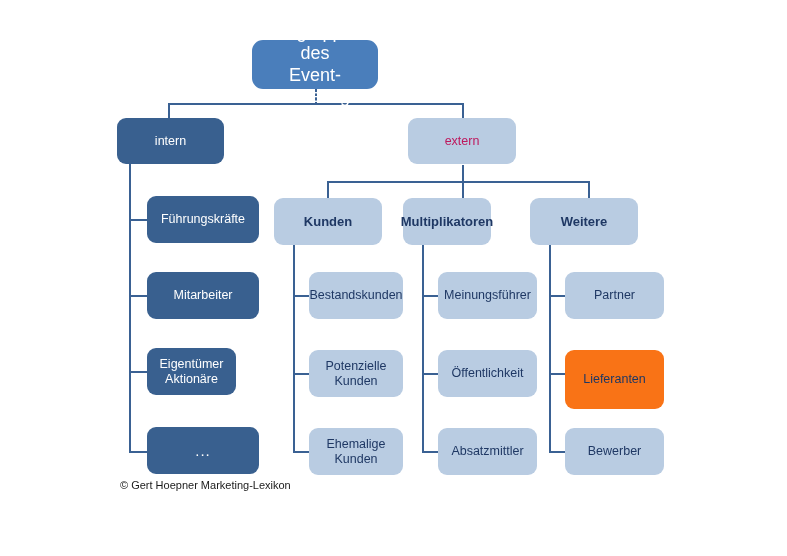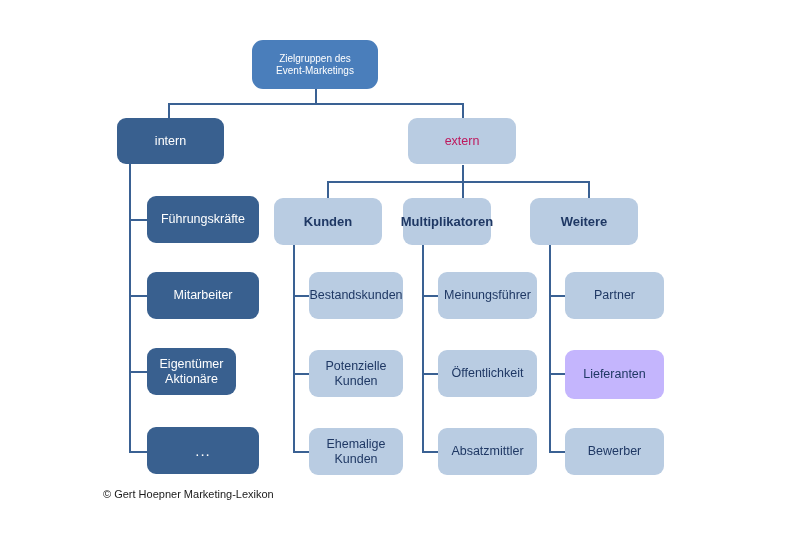--- a/index.html
+++ b/index.html
@@ -27,21 +27,21 @@
     text-align: center;
     border-radius: 9px;
     line-height: 1.18;
     z-index: 2;
     white-space: pre-line;
     padding: 2px 4px;
   }
   .node.root {
     background: #4a7ebb;
     color: #ffffff;
-    font-size: 10px;
+    font-size: 18px;
     border-radius: 11px;
   }
   .node.dark {
     background: #39608f;
     color: #ffffff;
     font-size: 12.5px;
   }
   .node.light {
     background: #b9cce2;
     color: #1f3864;
@@ -128,18 +128,18 @@
   <div class="node light" style="left: 309px; top: 350px; width: 94px; height: 47px; background: rgb(185, 204, 226); color: rgb(31, 56, 100);">Potenzielle
 Kunden</div>
   <div class="node light" style="left: 309px; top: 428px; width: 94px; height: 47px; background: rgb(185, 204, 226); color: rgb(31, 56, 100);">Ehemalige
 Kunden</div>
 
   <div class="node light" style="left: 438px; top: 350px; width: 99px; height: 47px; background: rgb(185, 204, 226); color: rgb(31, 56, 100);">Öffentlichkeit</div>
   <div class="node light" style="left: 438px; top: 272px; width: 99px; height: 47px; background: rgb(185, 204, 226); color: rgb(31, 56, 100);">Meinungsführer</div>
   <div class="node light" style="left: 438px; top: 428px; width: 99px; height: 47px; background: rgb(185, 204, 226); color: rgb(31, 56, 100);">Absatzmittler</div>
 
   <div class="node light" style="left: 565px; top: 272px; width: 99px; height: 47px; background: rgb(185, 204, 226); color: rgb(31, 56, 100);">Partner</div>
-  <div class="node light" style="left: 565px; top: 350px; width: 99px; height: 49px; background: #c4b5fd; color: rgb(31, 56, 100);">Lieferanten</div>
+  <div class="node light" style="left: 565px; top: 350px; width: 99px; height: 59px; background: #f97316; color: rgb(31, 56, 100);">Lieferanten</div>
   <div class="node light" style="left: 565px; top: 428px; width: 99px; height: 47px; background: rgb(185, 204, 226); color: rgb(31, 56, 100);">Bewerber</div>
 
-  <div class="credit" style="left:103px; top:479px;margin-top:9px;">© Gert Hoepner Marketing-Lexikon</div>
+  <div class="credit" style="left:120px; top:479px;">© Gert Hoepner Marketing-Lexikon</div>
 
 </div>
 
 </body></html>

